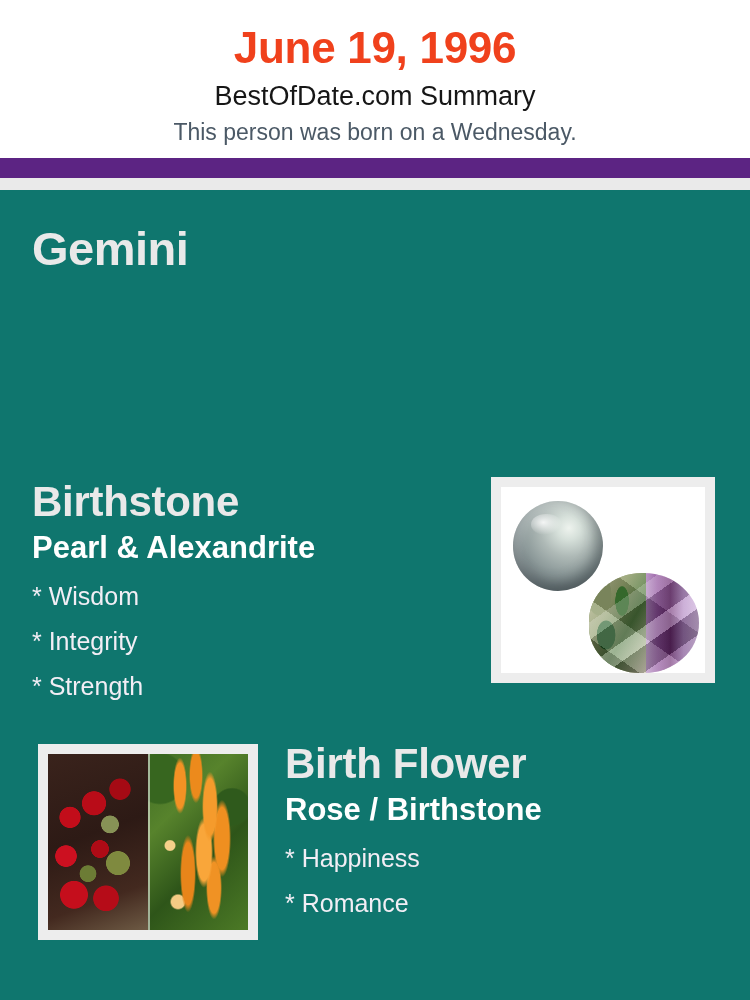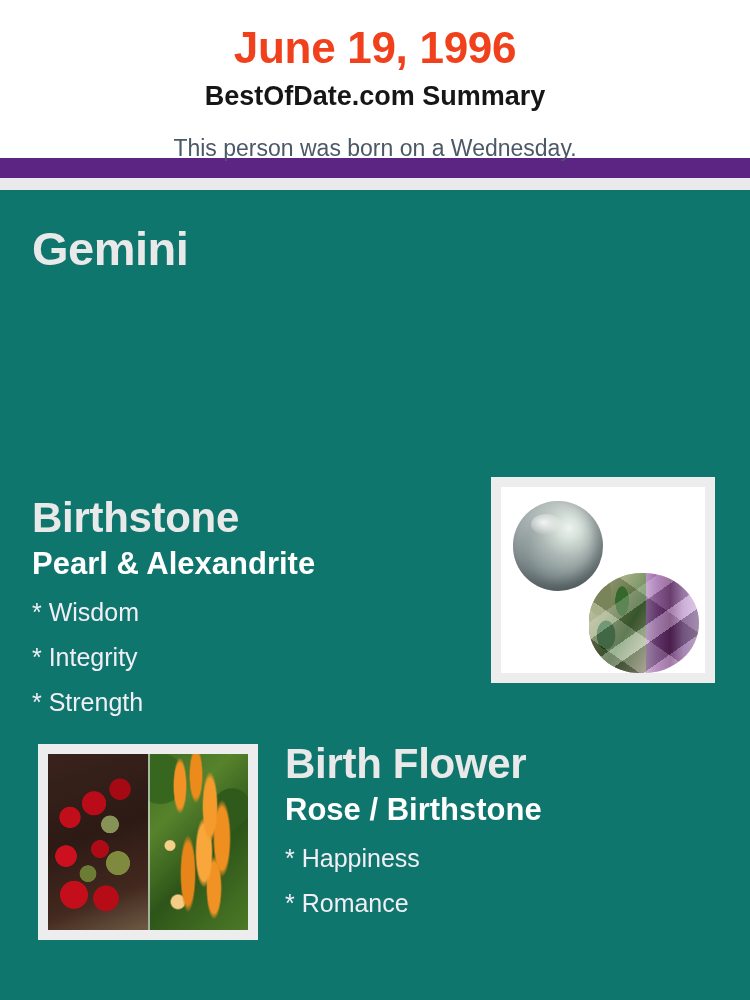--- a/index.html
+++ b/index.html
@@ -39,25 +39,25 @@
     line-height: 52px;
     font-weight: 700;
     color: #f0411c;
     letter-spacing: -0.3px;
   }
   .header-site {
     margin: 0;
     padding-top: 4px;
     font-size: 27px;
     line-height: 36px;
-    font-weight: 700;
+    font-weight: 400;
     color: #161616;
   }
   .header-born {
-    margin: 16px;
+    margin: 0;
     padding-top: 2px;
     font-size: 23px;
     line-height: 32px;
     font-weight: 400;
     color: #4b5966;
   }
   .header-divider {
     position: absolute;
     left: 0;
     top: 178px;
@@ -99,21 +99,21 @@
     line-height: 43px;
     font-weight: 400;
     color: #ffffff;
     max-width: 670px;
   }
 
   
   .birthstone {
     position: absolute;
     left: 32px;
-    top: 302px;
+    top: 286px;
     width: 440px;
   }
   .section-title {
     margin: 0;
     font-size: 42px;
     line-height: 52px;
     font-weight: 700;
     color: #e9e9e9;
     letter-spacing: -0.3px;
   }

